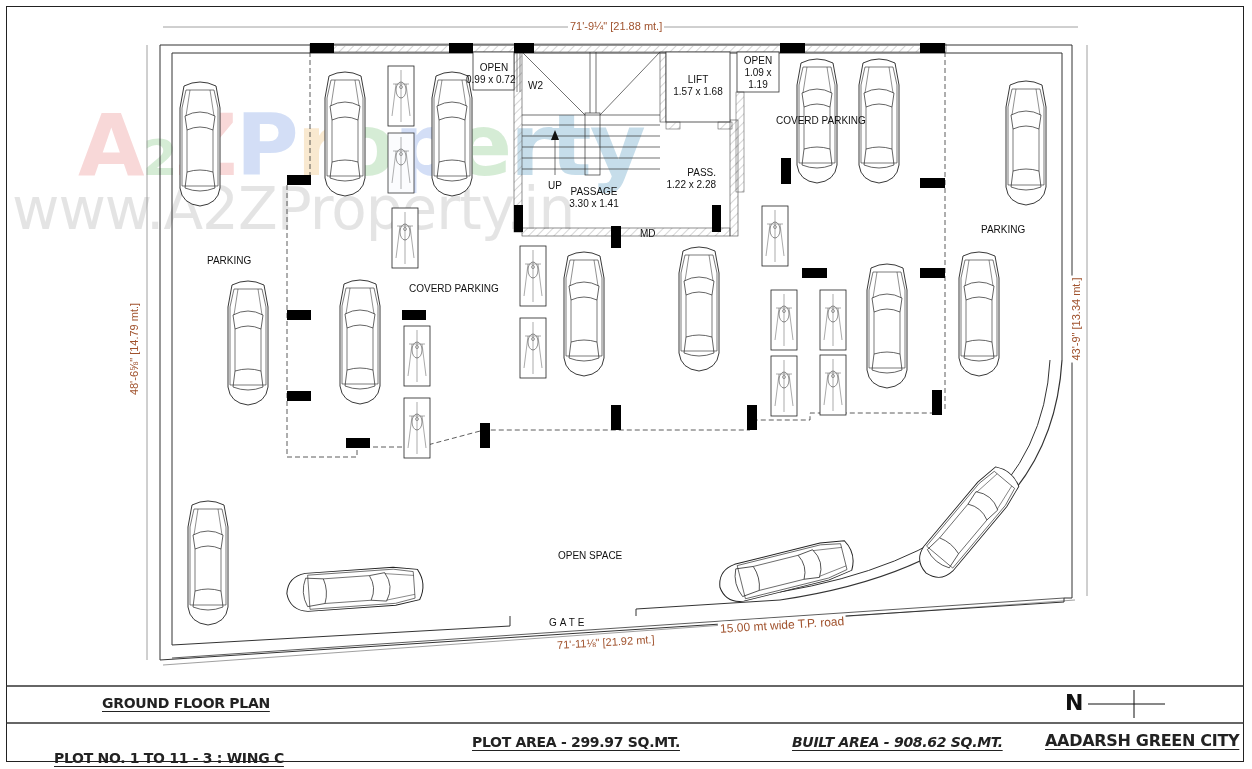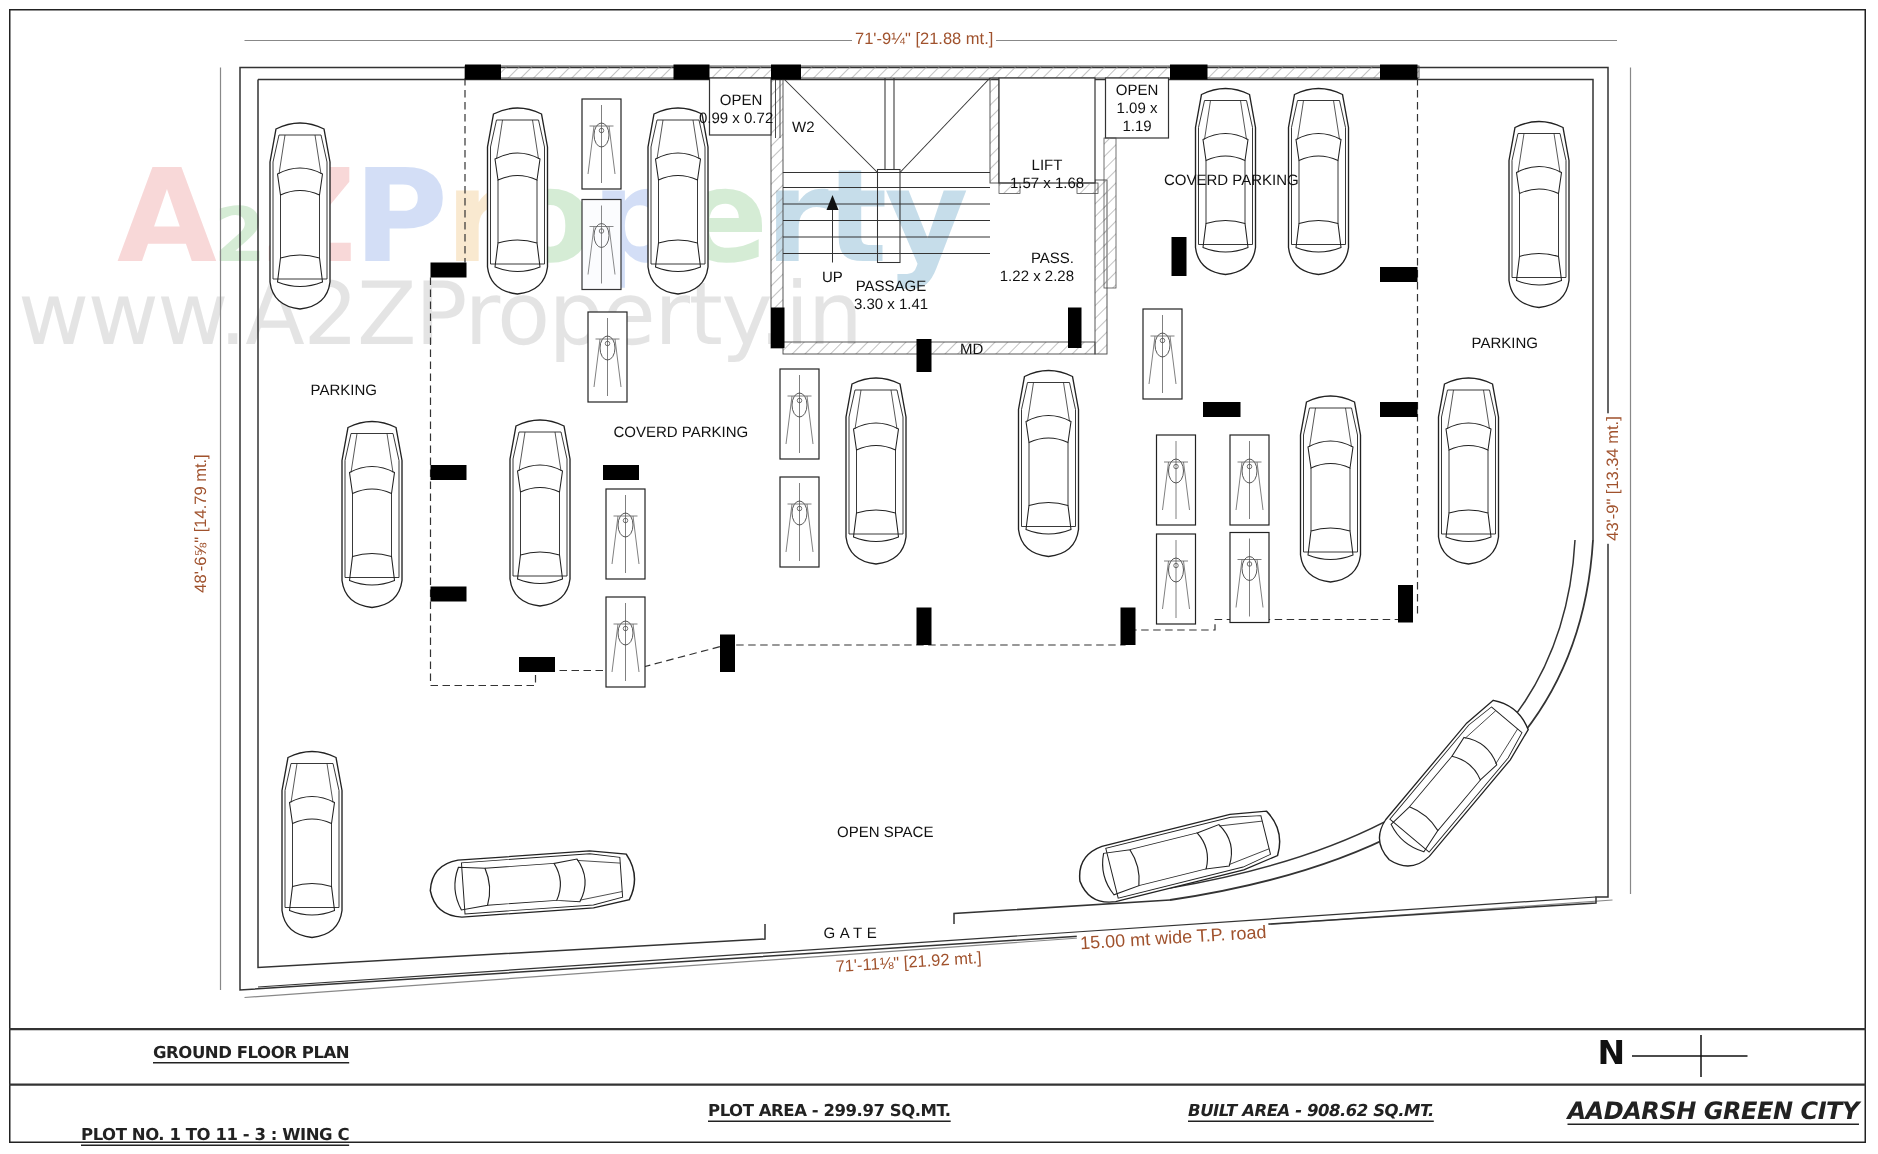--- a/index.html
+++ b/index.html
@@ -4,21 +4,21 @@
 <style>
   html, body { margin: 0; padding: 0; background: #ffffff; }
   body { width: 1252px; height: 769px; position: relative; overflow: hidden; font-family: "Liberation Sans", sans-serif; }
   .sheet { position: absolute; left: 6px; top: 6px; width: 1238px; height: 756px; border: 1.5px solid #222; box-sizing: border-box; }
   svg.plan { position: absolute; left: 0; top: 0; }
   .lbl { position: absolute; font-family: "Liberation Sans", sans-serif; font-size: 10px; color: #111; text-align: center; line-height: 12px; white-space: nowrap; }
   .dim { position: absolute; font-family: "Liberation Sans", sans-serif; font-size: 11px; color: #a0522d; white-space: nowrap; background: #fff; padding: 0 2px; }
   .watermark { position: absolute; font-family: "DejaVu Sans", sans-serif; font-weight: bold; opacity: 0.22; white-space: nowrap; pointer-events: none; }
   .wm1 { left: 78px; top: 95px; font-size: 86px; letter-spacing: -2px; }
   .wm2 { left: 12px; top: 175px; font-size: 58px; color: #888; font-weight: normal; letter-spacing: -1px; }
-  .tb-text { position: absolute; font-family: "DejaVu Sans", sans-serif; font-weight: bold; font-size: 11px; color: #222; text-decoration: underline; text-underline-offset: 3px; white-space: nowrap; letter-spacing: -0.3px; }
+  .tb-text { position: absolute; font-family: "DejaVu Sans", sans-serif; font-weight: bold; font-size: 14px; color: #222; text-decoration: underline; text-underline-offset: 3px; white-space: nowrap; letter-spacing: -0.3px; }
   .north { position: absolute; font-family: "DejaVu Sans", sans-serif; font-weight: bold; font-size: 22px; color: #111; }
 </style>
 </head>
 <body>
 
 <div class="sheet"></div>
 
 <div class="watermark wm1">
   <span style="color:#e05050">A</span><span style="color:#44aa44;font-size:50px">2</span><span style="color:#e05050">Z</span><span style="color:#3a6fd8">P</span><span style="color:#e8a030">r</span><span style="color:#44aa44">o</span><span style="color:#3a6fd8">p</span><span style="color:#44aa44">e</span><span style="color:#0369a1">rty</span>
 </div>
@@ -175,21 +175,21 @@
 <div class="dim" style="left:568px; top:20px;">71'-9¼" [21.88 mt.]</div>
 <div class="dim" style="left:555px; top:636px; transform:rotate(-3.5deg);">71'-11⅛" [21.92 mt.]</div>
 <div class="dim" style="left:86px; top:343px; transform:rotate(-90deg);">48'-6⅝" [14.79 mt.]</div>
 <div class="dim" style="left:1032px; top:313px; transform:rotate(-90deg);">43'-9" [13.34 mt.]</div>
 
 <div class="lbl" style="left:474px; top:62px; width:40px;">
   <div>OPEN</div>
   <div style="margin-left:-8px;">0.99 x 0.72</div>
 </div>
 <div class="lbl" style="left:528px; top:80px;">W2</div>
-<div class="lbl" style="left:668px; top:74px; width:60px;margin-top:31px;">
+<div class="lbl" style="left:668px; top:74px; width:60px;">
   <div>LIFT</div>
   <div>1.57 x 1.68</div>
 </div>
 <div class="lbl" style="left:738px; top:55px; width:40px;">
   <div>OPEN</div>
   <div>1.09 x</div>
   <div>1.19</div>
 </div>
 <div class="lbl" style="left:548px; top:180px;text-align:right;">UP</div>
 <div class="lbl" style="left:566px; top:186px; width:56px;">
@@ -207,14 +207,14 @@
 <div class="lbl" style="left:776px; top:115px;">COVERD PARKING</div>
 <div class="lbl" style="left:981px; top:224px;">PARKING</div>
 <div class="lbl" style="left:558px; top:518px;margin-top:32px;">OPEN SPACE</div>
 <div class="lbl" style="left:549px; top:617px; letter-spacing:3px;">GATE</div>
 <div class="dim" style="left:718px; top:618px; transform:rotate(-3.5deg); font-size:12px;">15.00 mt wide T.P. road</div>
 
 <div class="tb-text" style="left:102px; top:695px;">GROUND FLOOR PLAN</div>
 <div class="tb-text" style="left:54px; top:734px;margin-top:16px;">PLOT NO. 1 TO 11 - 3  : WING C</div>
 <div class="tb-text" style="left:472px; top:734px;">PLOT AREA - 299.97 SQ.MT.</div>
 <div class="tb-text" style="left:792px; top:734px;font-style:italic;">BUILT AREA - 908.62 SQ.MT.</div>
-<div class="tb-text" style="left:1045px; top:731px; font-size:16px;font-style:italic;">AADARSH GREEN CITY</div>
+<div class="tb-text" style="left:1045px; top:731px; font-size:16px;">AADARSH GREEN CITY</div>
 <div class="north" style="left:1065px; top:690px;">N</div>
 
 </body></html>

